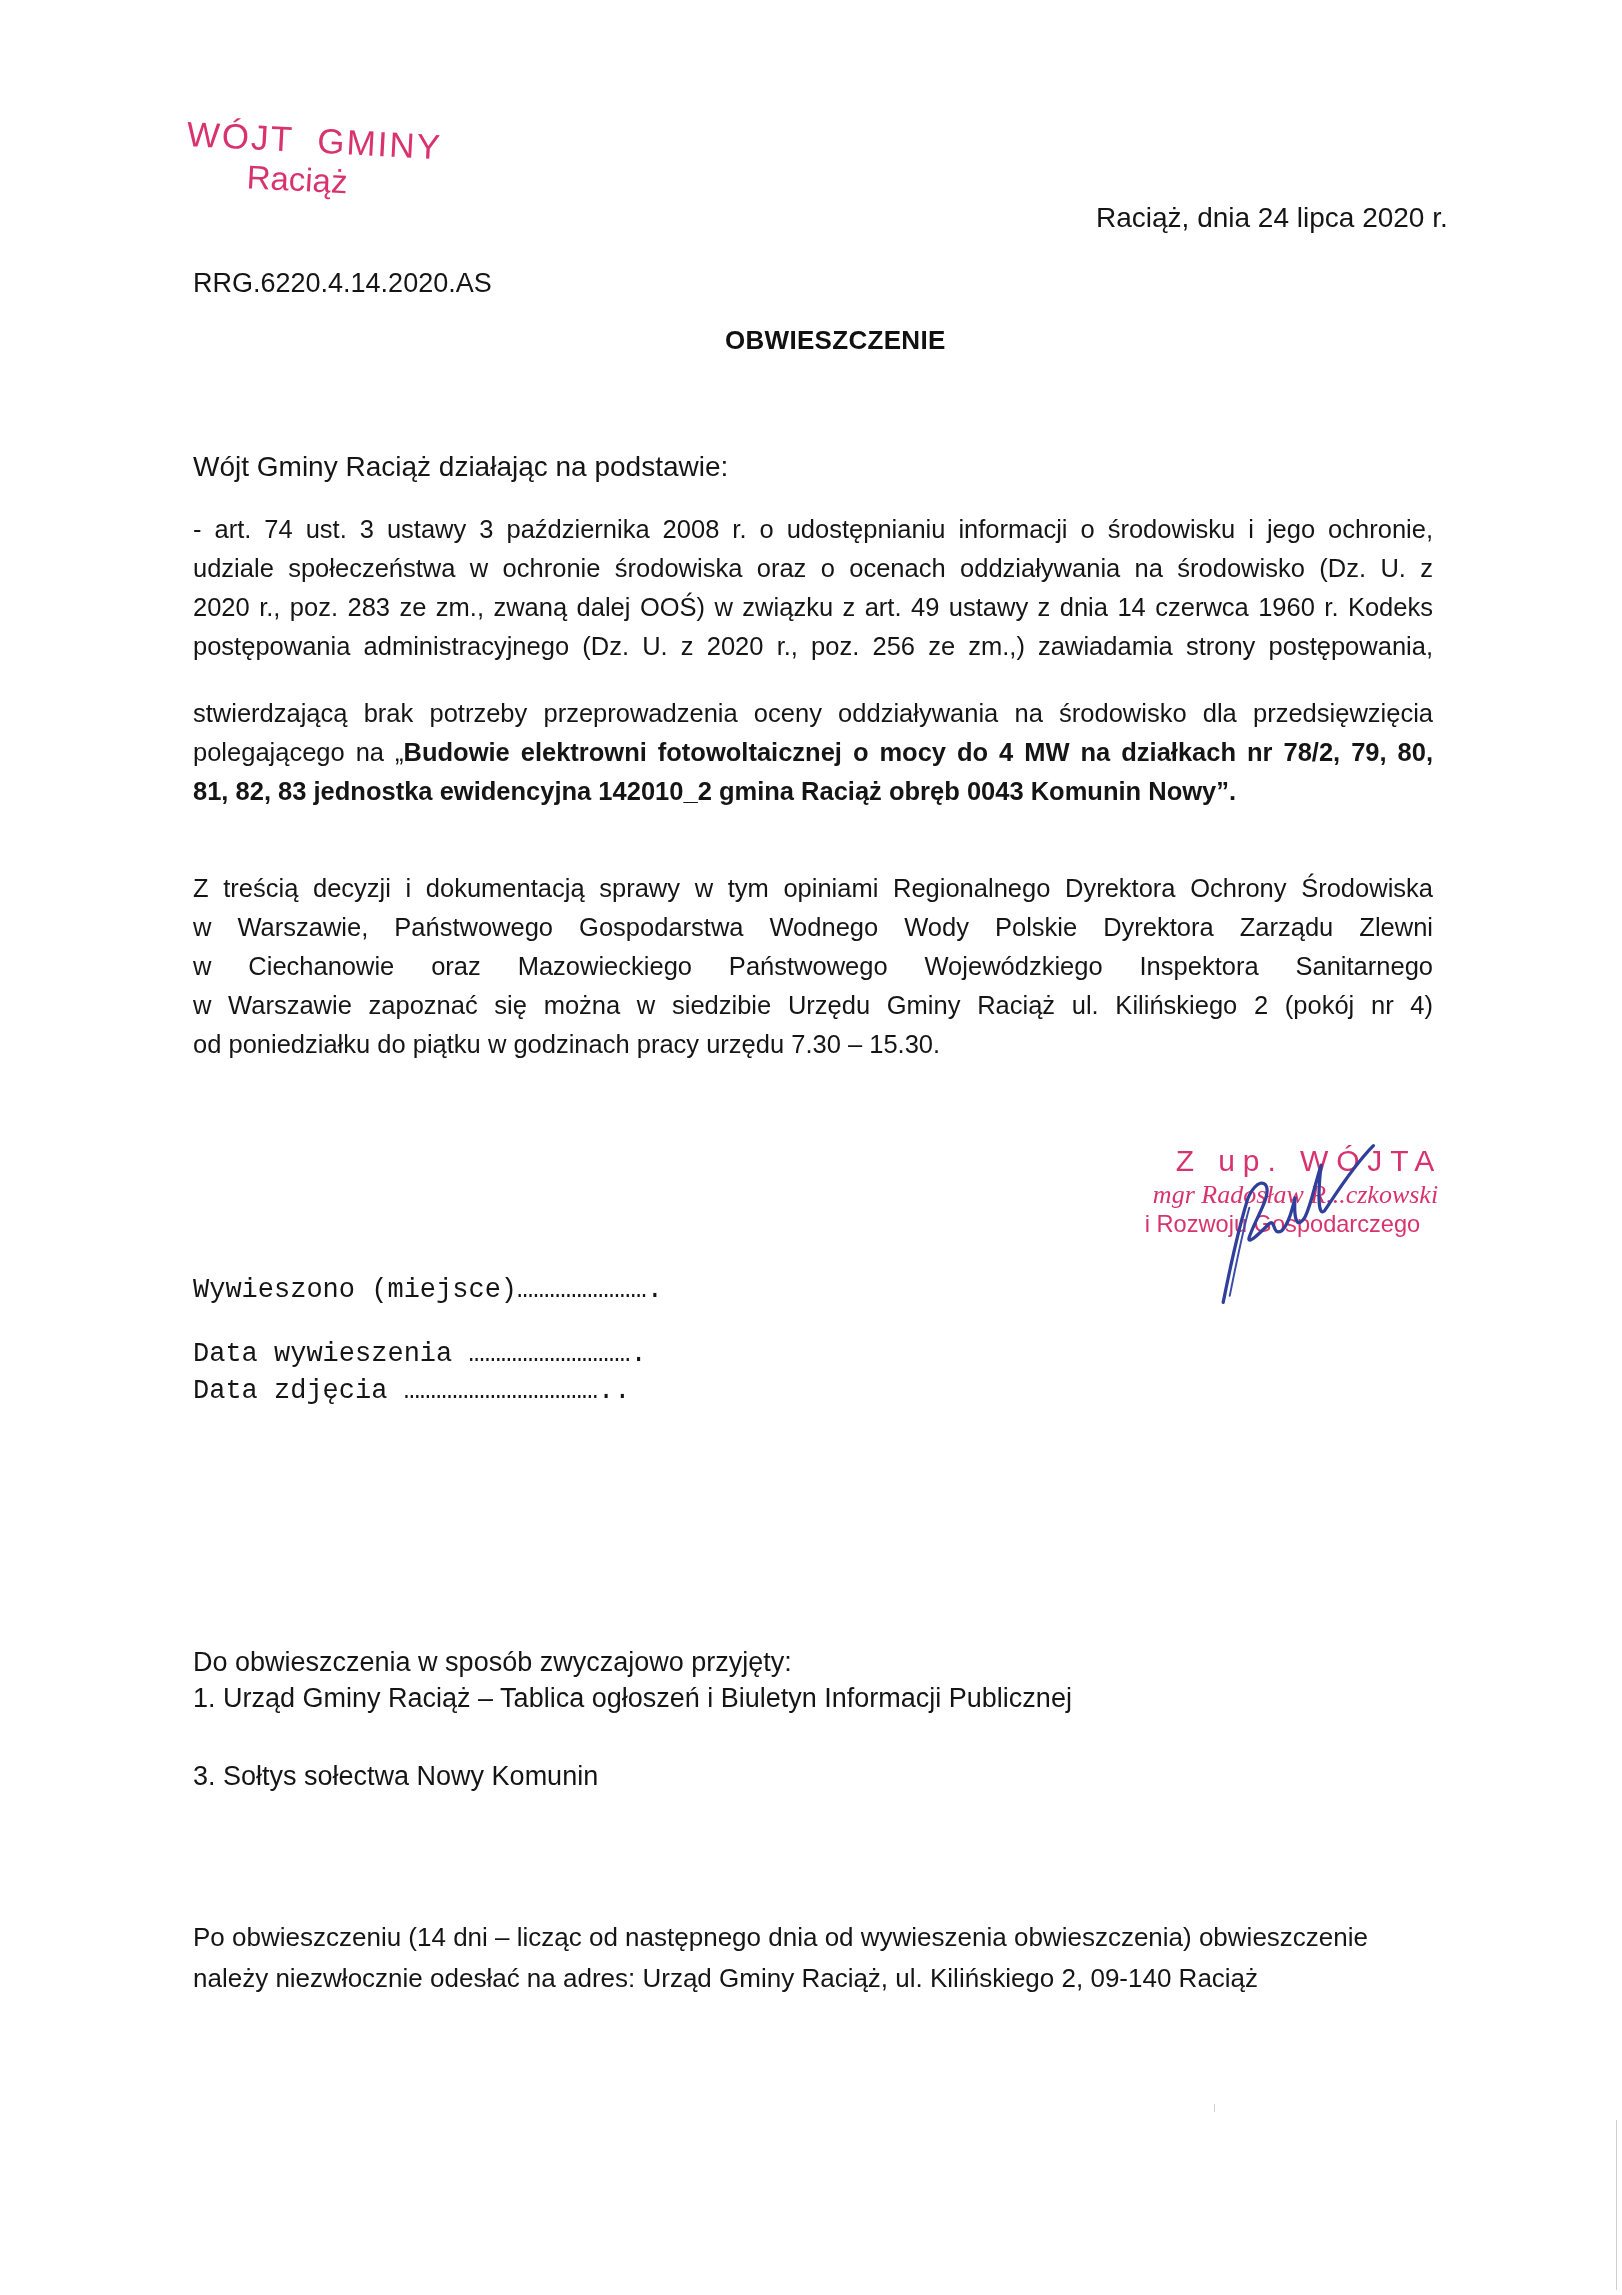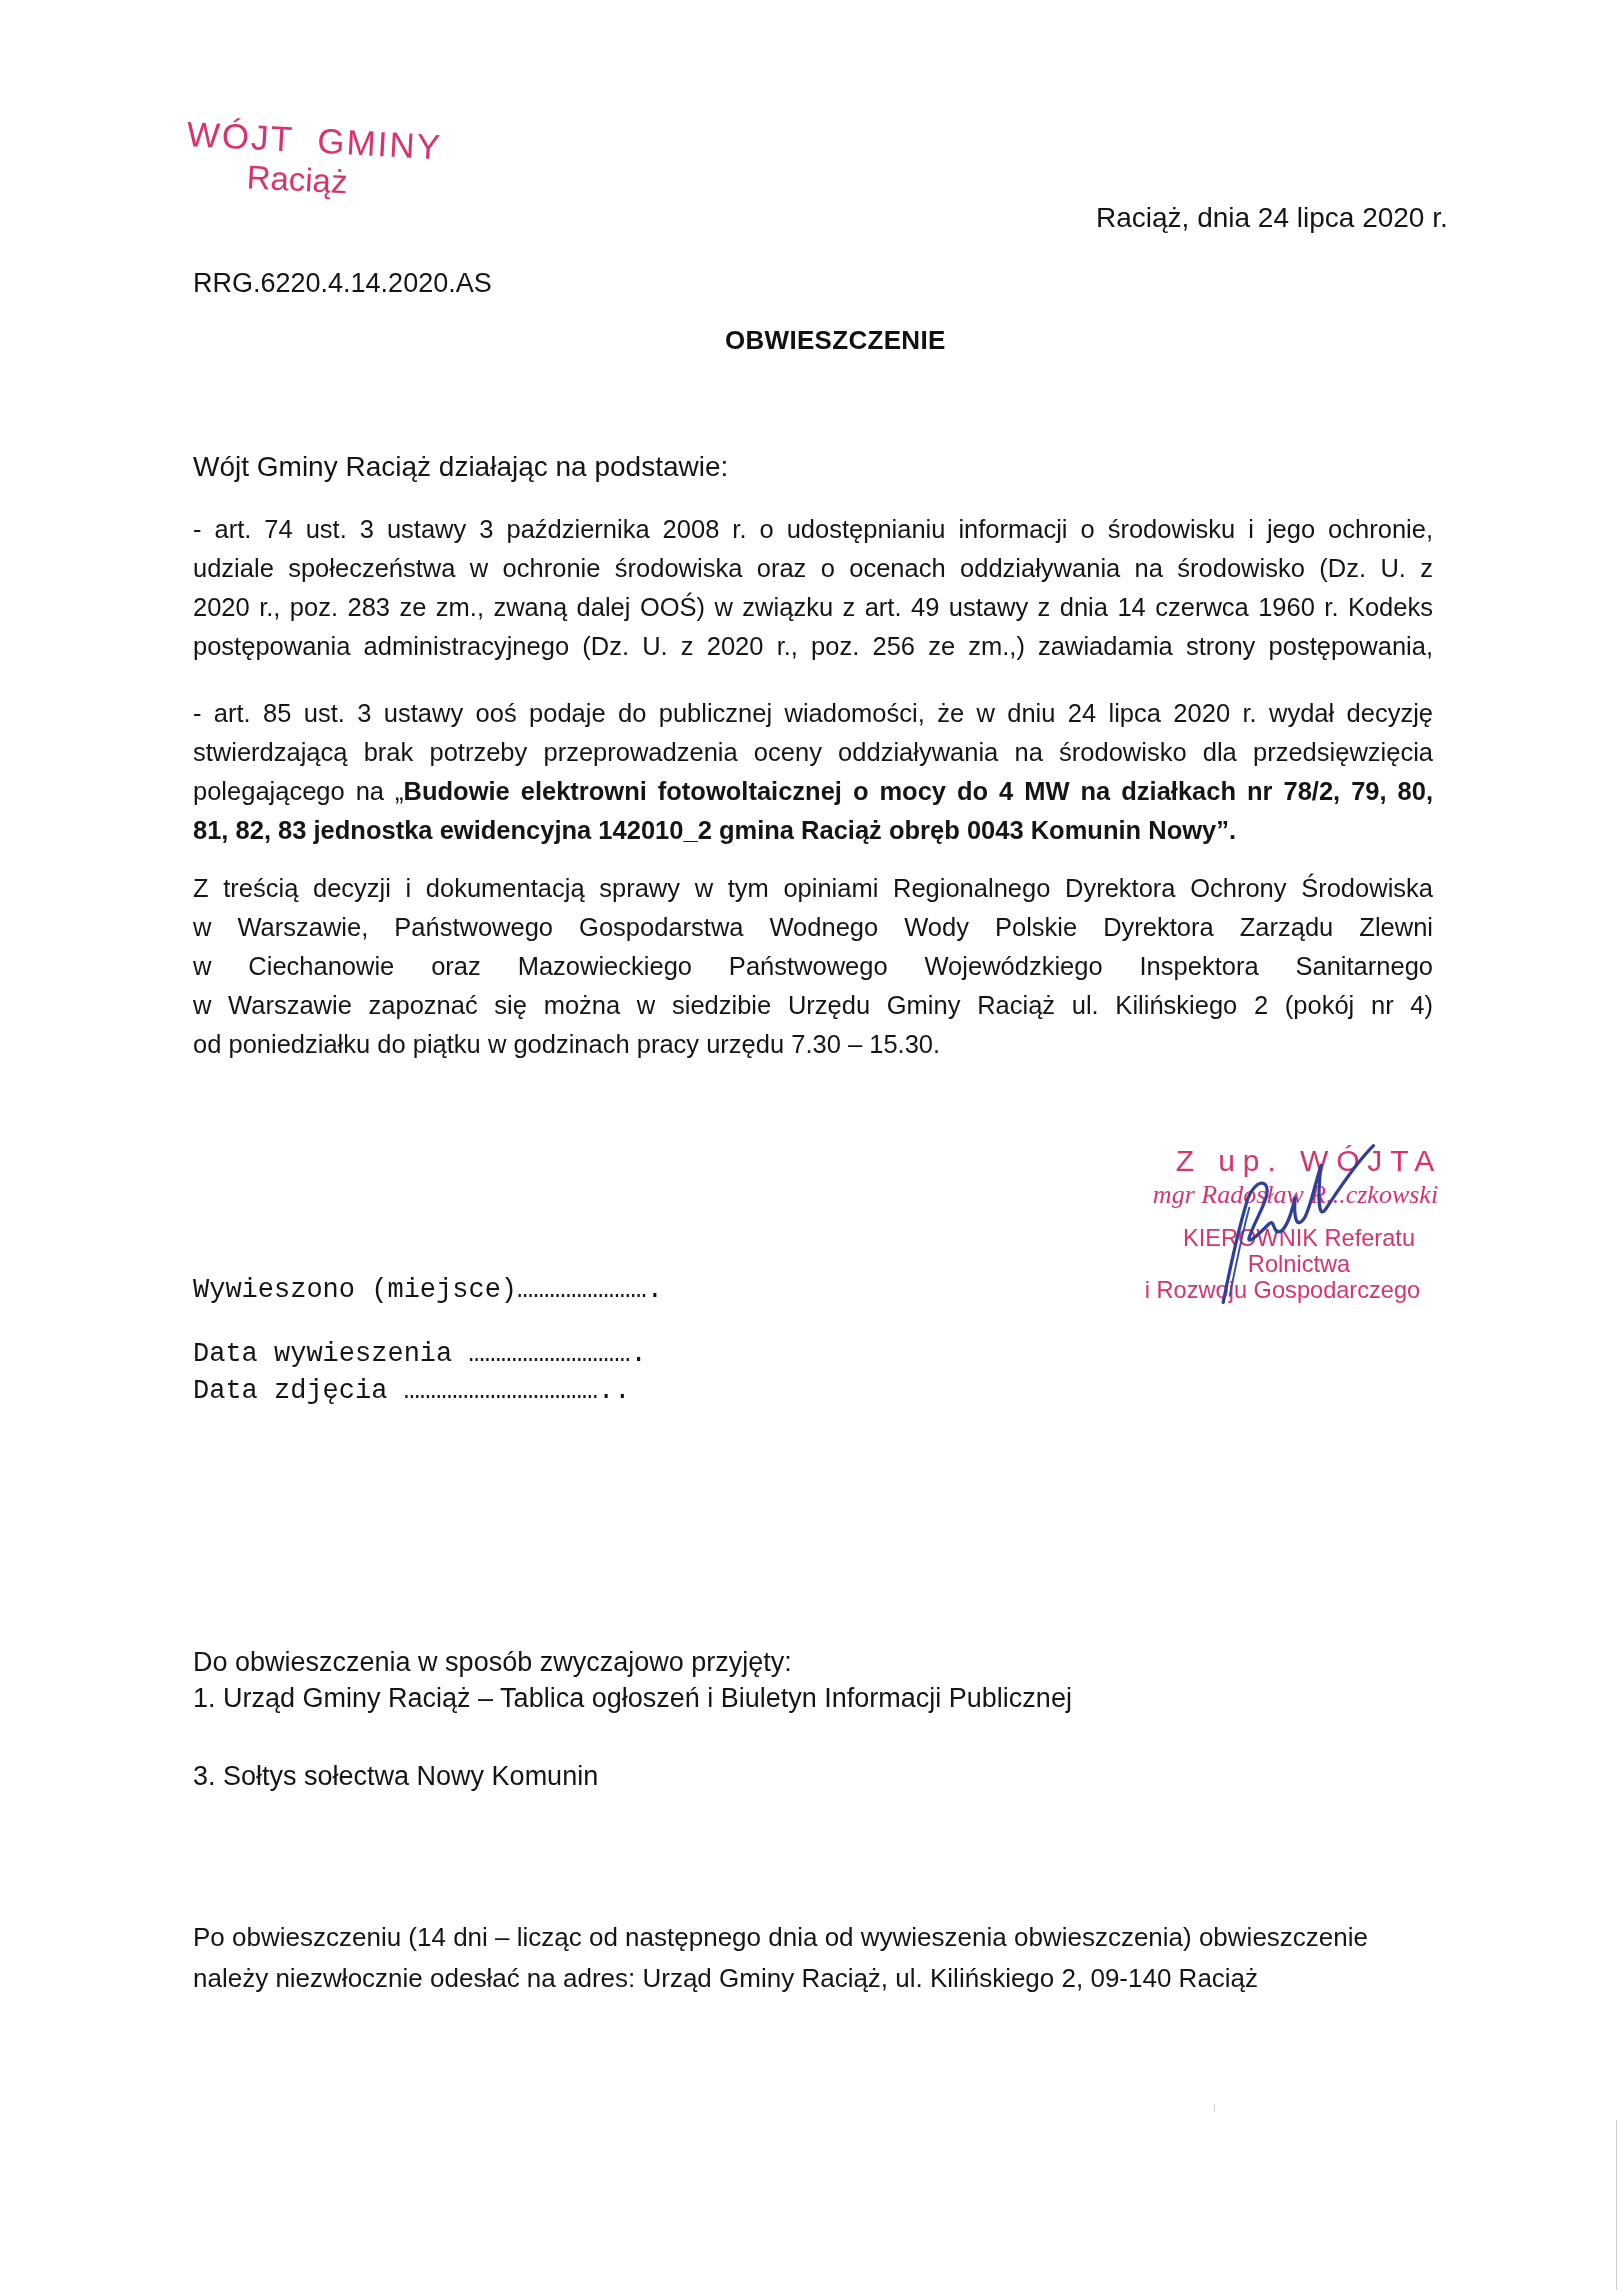--- a/index.html
+++ b/index.html
@@ -67,38 +67,36 @@
 <div id="intro" class="abs txt">Wójt Gminy Raciąż działając na podstawie:</div>
 
 <div id="para1" class="abs txt para">
   <span class="line">- art. 74 ust. 3 ustawy 3 października 2008 r. o udostępnianiu informacji o środowisku i jego ochronie,</span>
   <span class="line">udziale społeczeństwa w ochronie środowiska oraz o ocenach oddziaływania na środowisko (Dz. U. z</span>
   <span class="line">2020 r., poz. 283 ze zm., zwaną dalej OOŚ) w związku z art. 49 ustawy z dnia 14 czerwca 1960 r. Kodeks</span>
   <span class="line">postępowania administracyjnego (Dz. U. z 2020 r., poz. 256 ze zm.,) zawiadamia strony postępowania,</span>
 </div>
 
 <div id="para2" class="abs txt para">
-  <span class="line">- art. 85 ust. 3 ustawy ooś podaje do publicznej wiadomości, że w dniu 24 lipca 2020 r. wydał decyzję</span>
   <span class="line">stwierdzającą brak potrzeby przeprowadzenia oceny oddziaływania na środowisko dla  przedsięwzięcia</span>
   <span class="line"><span>polegającego na „</span><b>Budowie elektrowni fotowoltaicznej o mocy do 4 MW na działkach nr 78/2, 79, 80,</b></span>
   <span class="line last"><b>81, 82, 83 jednostka ewidencyjna 142010_2 gmina Raciąż obręb 0043 Komunin Nowy”.</b></span>
 </div>
 
 <div id="para3" class="abs txt para">
   <span class="line">Z treścią decyzji i dokumentacją sprawy w tym opiniami Regionalnego Dyrektora Ochrony Środowiska</span>
   <span class="line">w Warszawie, Państwowego Gospodarstwa Wodnego Wody Polskie Dyrektora Zarządu Zlewni</span>
   <span class="line">w Ciechanowie oraz Mazowieckiego Państwowego Wojewódzkiego Inspektora Sanitarnego</span>
   <span class="line">w Warszawie zapoznać się można w siedzibie Urzędu Gminy Raciąż ul. Kilińskiego 2 (pokój nr 4)</span>
   <span class="line last">od poniedziałku do piątku w godzinach pracy urzędu 7.30 – 15.30.</span>
 </div>
 
 <div id="sig-stamp" class="abs">
   <div class="s1">Z up. WÓJTA</div>
   <div class="s2">mgr Radosław R...czkowski</div>
-  <div class="s3">KIEROWNIK Referatu Rolnictwa</div>
   <div class="s4">i Rozwoju Gospodarczego</div>
 </div>
 <svg id="signature" class="abs" viewBox="0 0 320 260">
   <path d="M60 250 C 70 200, 80 150, 95 100 C 100 80, 115 60, 125 70 C 135 85, 110 120, 100 150 C 95 165, 120 140, 130 130 C 140 120, 135 150, 150 140 C 160 130, 165 110, 170 90 C 168 120, 172 140, 185 120 C 195 100, 200 70, 210 40 C 205 80, 205 120, 215 110 C 235 80, 260 40, 290 10" fill="none" stroke="#2f3f9a" stroke-width="5" stroke-linecap="round" stroke-linejoin="round"></path>
   <path d="M70 240 C 80 190, 90 140, 100 105" fill="none" stroke="#3b4ca8" stroke-width="3" stroke-linecap="round"></path>
 </svg>
 
 <div id="field-place" class="abs txt field">Wywieszono (miejsce)…………………….</div>
 <div id="field-posted" class="abs txt field">Data wywieszenia ………………………….</div>
 <div id="field-removed" class="abs txt field">Data zdjęcia ………………………………..</div>

